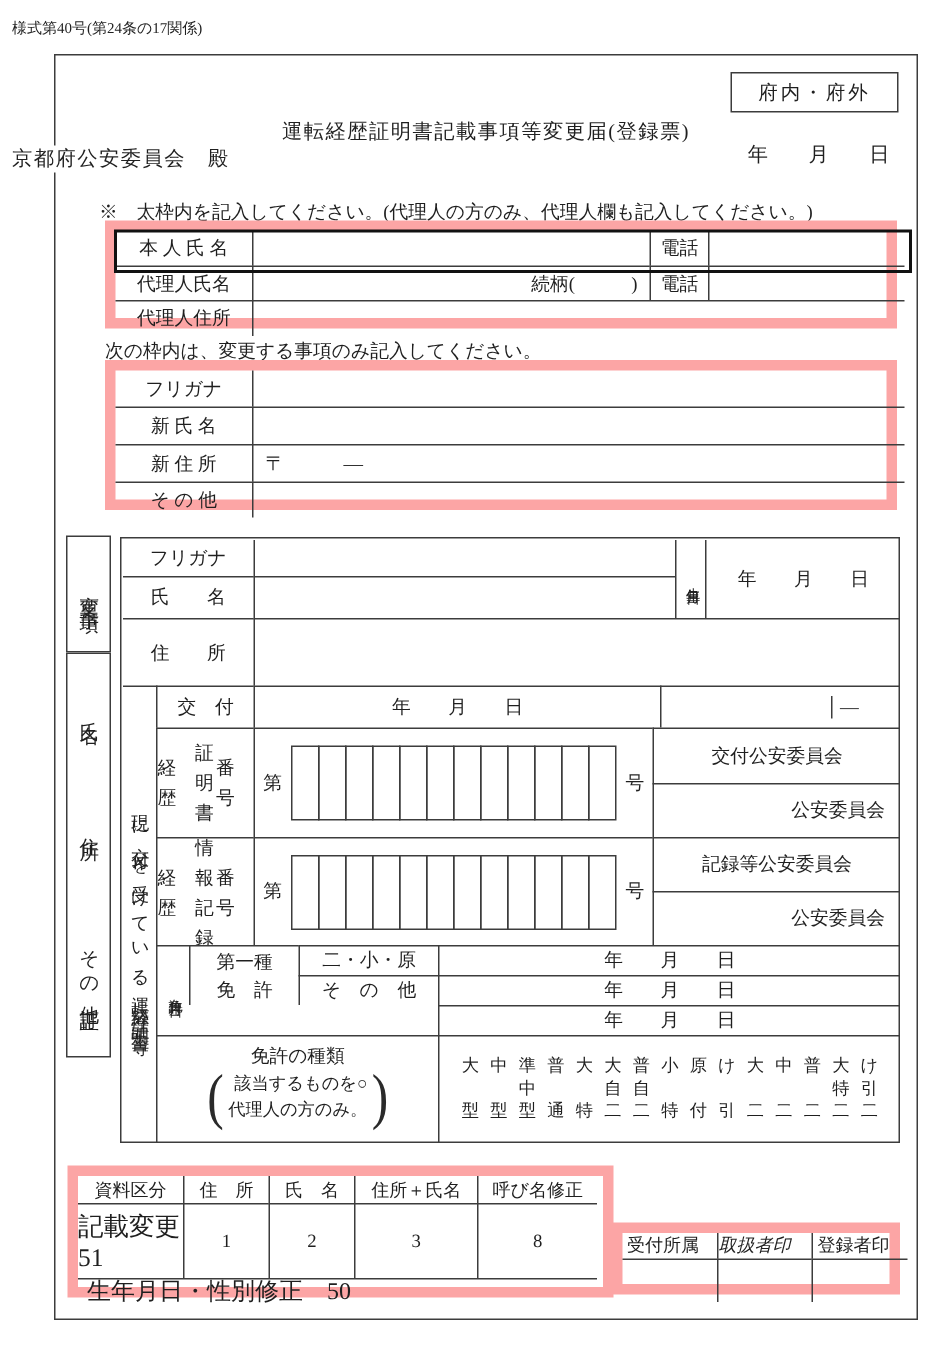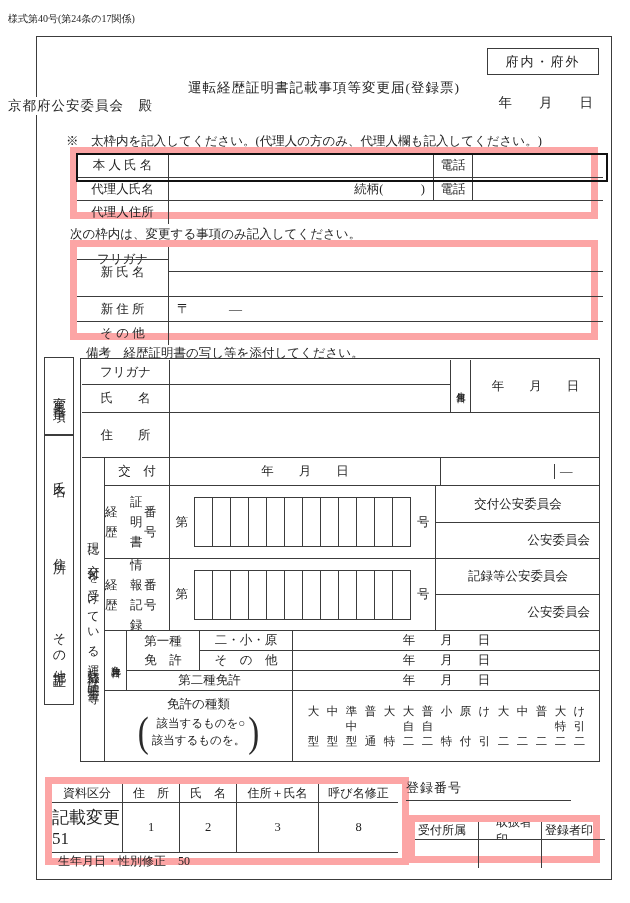--- a/index.html
+++ b/index.html
@@ -90,29 +90,28 @@
 
     <div class="cell no-l" style="left:0;top:46px;width:91px;height:24px;">代理人住所</div>
     <div class="cell" style="left:91px;top:46px;width:435px;height:24px;"></div>
   </div>
 
   <div class="abs note" id="note2">次の枠内は、変更する事項のみ記入してください。</div>
 
   <div class="abs tbl" id="change-table">
     <div class="cell no-l no-t" style="left:0;top:0;width:91px;height:24px;">フリガナ</div>
     <div class="cell no-t" style="left:91px;top:0;width:435px;height:24px;"></div>
-    <div class="cell no-l" style="left:0;top:12px;width:91px;height:25px;">新 氏 名</div>
+    <div class="cell no-l" style="left:0;top:24px;width:91px;height:25px;">新 氏 名</div>
     <div class="cell" style="left:91px;top:24px;width:435px;height:25px;"></div>
     <div class="cell no-l" style="left:0;top:49px;width:91px;height:25px;">新 住 所</div>
     <div class="cell left" style="left:91px;top:49px;width:435px;height:25px;padding-left:8px;font-size:13px;">〒　　　―</div>
     <div class="cell no-l" style="left:0;top:74px;width:91px;height:24px;">そ の 他</div>
     <div class="cell" style="left:91px;top:74px;width:435px;height:24px;"></div>
   </div>
 
-  <div class="abs note" id="remarks">備考　経歴証明書の写し等を添付してください。</div>
 
   <div class="abs vbox" id="side-box-1">
     <span class="vtext">変更事項</span>
   </div>
   <div class="abs vbox" id="side-box-2">
     <span class="vtext2">氏名</span>
     <span class="vtext2">住所</span>
     <span class="vtext2">その他訂正</span>
   </div>
 
@@ -199,28 +198,27 @@
           <span class="vert-small">免許年月日</span>
         </div>
       <div class="cell two-lines" style="left:44px;top:270px;width:73px;height:40px;align-items:center;">
         <span>第一種</span>
         <span>免　許</span>
       </div>
       <div class="cell" style="left:117px;top:270px;width:93px;height:20px;">二・小・原</div>
       <div class="cell" style="left:210px;top:270px;width:308px;height:20px;">年　　月　　日</div>
       <div class="cell" style="left:117px;top:290px;width:93px;height:20px;">そ　の　他</div>
       <div class="cell" style="left:210px;top:290px;width:308px;height:20px;">年　　月　　日</div>
-      <div class="cell" style="left:44px;top:310px;width:166px;height:20px;">第二種免許</div>
       <div class="cell" style="left:210px;top:310px;width:308px;height:20px;">年　　月　　日</div>
 
       <div class="cell kind-cell" style="left:22px;top:330px;width:188px;height:72px;">
         <span style="font-size:12.5px;">免許の種類</span>
         <span class="paren-row">
           <span class="paren">(</span>
-          <span class="paren-text"><span>該当するものを○</span><br><span>該当するものを。</span></span>
+          <span class="paren-text"><span>該当するものを○</span><br><span>代理人の方のみ。</span></span>
           <span class="paren">)</span>
         </span>
       </div>
       <div class="cell" id="license-grid-cell" style="left:210px;top:330px;width:308px;height:72px;">
         <span class="lt-grid">
             <span class="lt-col">
               <span class="lt-ch">大</span>
               <span class="lt-ch"></span>
               <span class="lt-ch">型</span>
             </span>
@@ -305,27 +303,26 @@
     <div class="cell no-t hdr" style="left:127px;top:0;width:57px;height:18px;">氏　名</div>
     <div class="cell no-t hdr" style="left:184px;top:0;width:82px;height:18px;">住所＋氏名</div>
     <div class="cell no-t hdr" style="left:266px;top:0;width:80px;height:18px;">呼び名修正</div>
 
     <div class="cell no-l" style="left:0;top:18px;width:70px;height:50px;font-size:17px;">記載変更　51</div>
     <div class="cell" style="left:70px;top:18px;width:57px;height:50px;">1</div>
     <div class="cell" style="left:127px;top:18px;width:57px;height:50px;">2</div>
     <div class="cell" style="left:184px;top:18px;width:82px;height:50px;">3</div>
     <div class="cell" style="left:266px;top:18px;width:80px;height:50px;">8</div>
 
-    <div class="cell no-l left" style="left:0;top:68px;width:346px;height:18px;padding-left:6px;font-size:12px;">生年月日・性別修正　50</div>
-  </div>
-
-  <div class="abs" id="reg-no">登録番号</div>
+    <div class="cell no-l left" style="left:0;top:68px;width:346px;height:18px;padding-left:6px;font-size:16px;">生年月日・性別修正　50</div>
+  </div>
+
   <div class="abs tbl" id="stamp-table">
     <div class="cell no-l no-t left hdr" style="left:0;top:0;width:63px;height:17px;padding-left:3px;">受付所属</div>
-    <div class="cell no-t left hdr" style="left:63px;top:0;width:63px;height:17px;padding-left:17px;">取扱者印</div>
+    <div class="cell no-t left hdr" style="left:63px;top:0;width:63px;height:17px;padding-left:0;font-style:italic;">取扱者印</div>
     <div class="cell no-t left hdr" style="left:126px;top:0;width:64px;height:17px;padding-left:3px;">登録者印</div>
     <div class="cell no-l" style="left:0;top:17px;width:63px;height:29px;"></div>
     <div class="cell" style="left:63px;top:17px;width:63px;height:29px;"></div>
     <div class="cell" style="left:126px;top:17px;width:64px;height:29px;"></div>
   </div>
 
 </div>
 
 <div class="abs" id="addressee">京都府公安委員会　殿</div>
 

